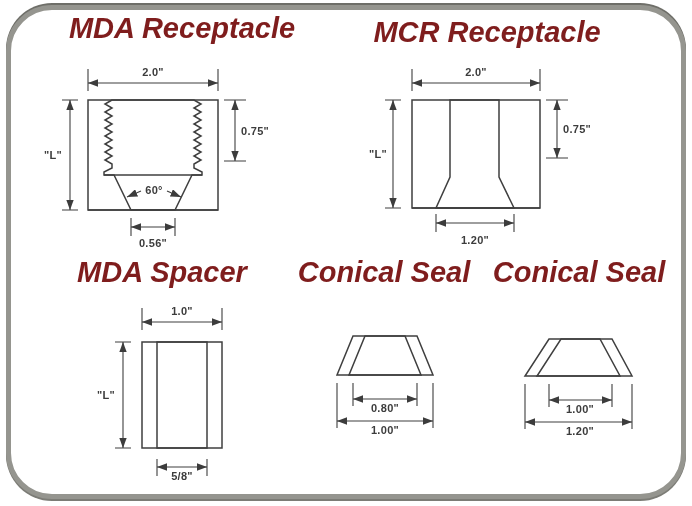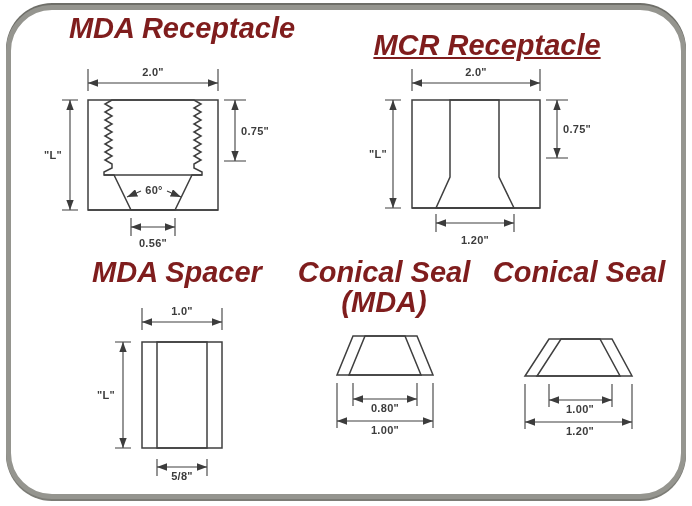--- a/index.html
+++ b/index.html
@@ -16,25 +16,24 @@
   .ln{stroke:#3f3f3f;stroke-width:1.1;fill:none;}
   .outline{stroke:#3f3f3f;stroke-width:1.5;fill:none;}
 </style>
 </head>
 <body>
 
 <div class="stage">
   <div class="frame"></div>
 
   <div class="title" style="left:42px;top:13px;width:280px;">MDA Receptacle</div>
-  <div class="title" style="left:347px;top:30px;width:280px;text-decoration:underline;">MCR Receptacle</div>
-  <div class="title" style="left:57px;top:257px;width:240px;">MDA Spacer</div>
+  <div class="title" style="left:347px;top:17px;width:280px;">MCR Receptacle</div>
+  <div class="title" style="left:42px;top:257px;width:240px;">MDA Spacer</div>
   <div class="title" style="left:284px;top:257px;width:200px;">
     <div>Conical Seal</div>
-    <div>(MDA)</div>
   </div>
   <div class="title" style="left:479px;top:257px;width:200px;">
     <div>Conical Seal</div>
   </div>
 
   <svg style="left:40px;top:55px;" width="240" height="198" viewBox="0 0 240 198">
     <defs>
       <pattern id="h1" width="6" height="6" patternUnits="userSpaceOnUse">
         <path d="M-1,7 L7,-1 M-1,1 L1,-1 M5,7 L7,5" stroke="#4a4a4a" stroke-width="1.1"></path>
       </pattern>

